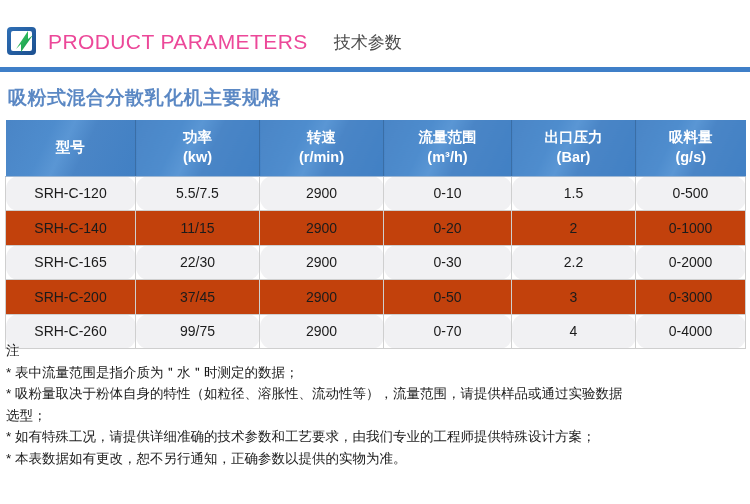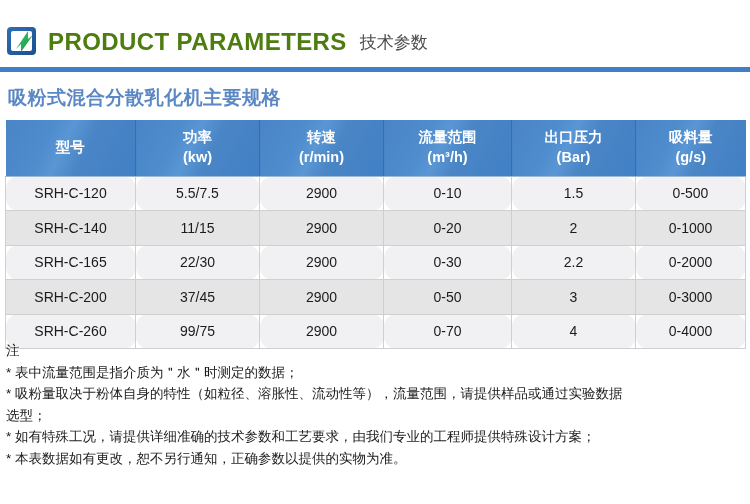--- a/index.html
+++ b/index.html
@@ -20,32 +20,32 @@
     align-items: center;
     gap: 10px;
   }
   .logo {
     width: 32px; height: 31px;
     position: relative;
     flex: 0 0 auto;
   }
   .logo svg { display: block; }
   .sec-title-en {
-    color: #4d7c0f;
-    font-size: 24px;
+    color: #ec4899;
+    font-size: 21px;
     letter-spacing: 0.4px;
-    font-weight: 700;
+    font-weight: 400;
     white-space: nowrap;
   }
   .sec-title-cn {
     color: #4c4c4c;
     font-size: 17px;
     font-weight: 400;
     white-space: nowrap;
-    margin-left: 3px;
+    margin-left: 16px;
     margin-top: 2px;
   }
   .divider {
     position: absolute;
     left: 0; top: 67px;
     width: 750px; height: 5px;
     background: #3f7fc8;
   }
 
   
@@ -89,21 +89,21 @@
     text-align: center;
     font-size: 14px;
     color: #1b1b1b;
     border: 1px solid #cfcfcf;
     border-top: none;
     vertical-align: middle;
     white-space: nowrap;
   }
   table.spec td:first-child { border-left: 1px solid #cfcfcf; }
   tr.row-alt td { background: #f1f1f3; border-radius: 13px; }
-  tr.row-plain td { background: #e5e5e5; margin-top: 32px; }
+  tr.row-plain td { background: #c2410c; margin-top: 32px; }
 
   
   .notes {
     position: absolute;
     left: 6px; top: 340px;
     width: 744px;
     color: #1b1b1b;
     font-size: 13.5px;
     line-height: 21.5px;
   }

